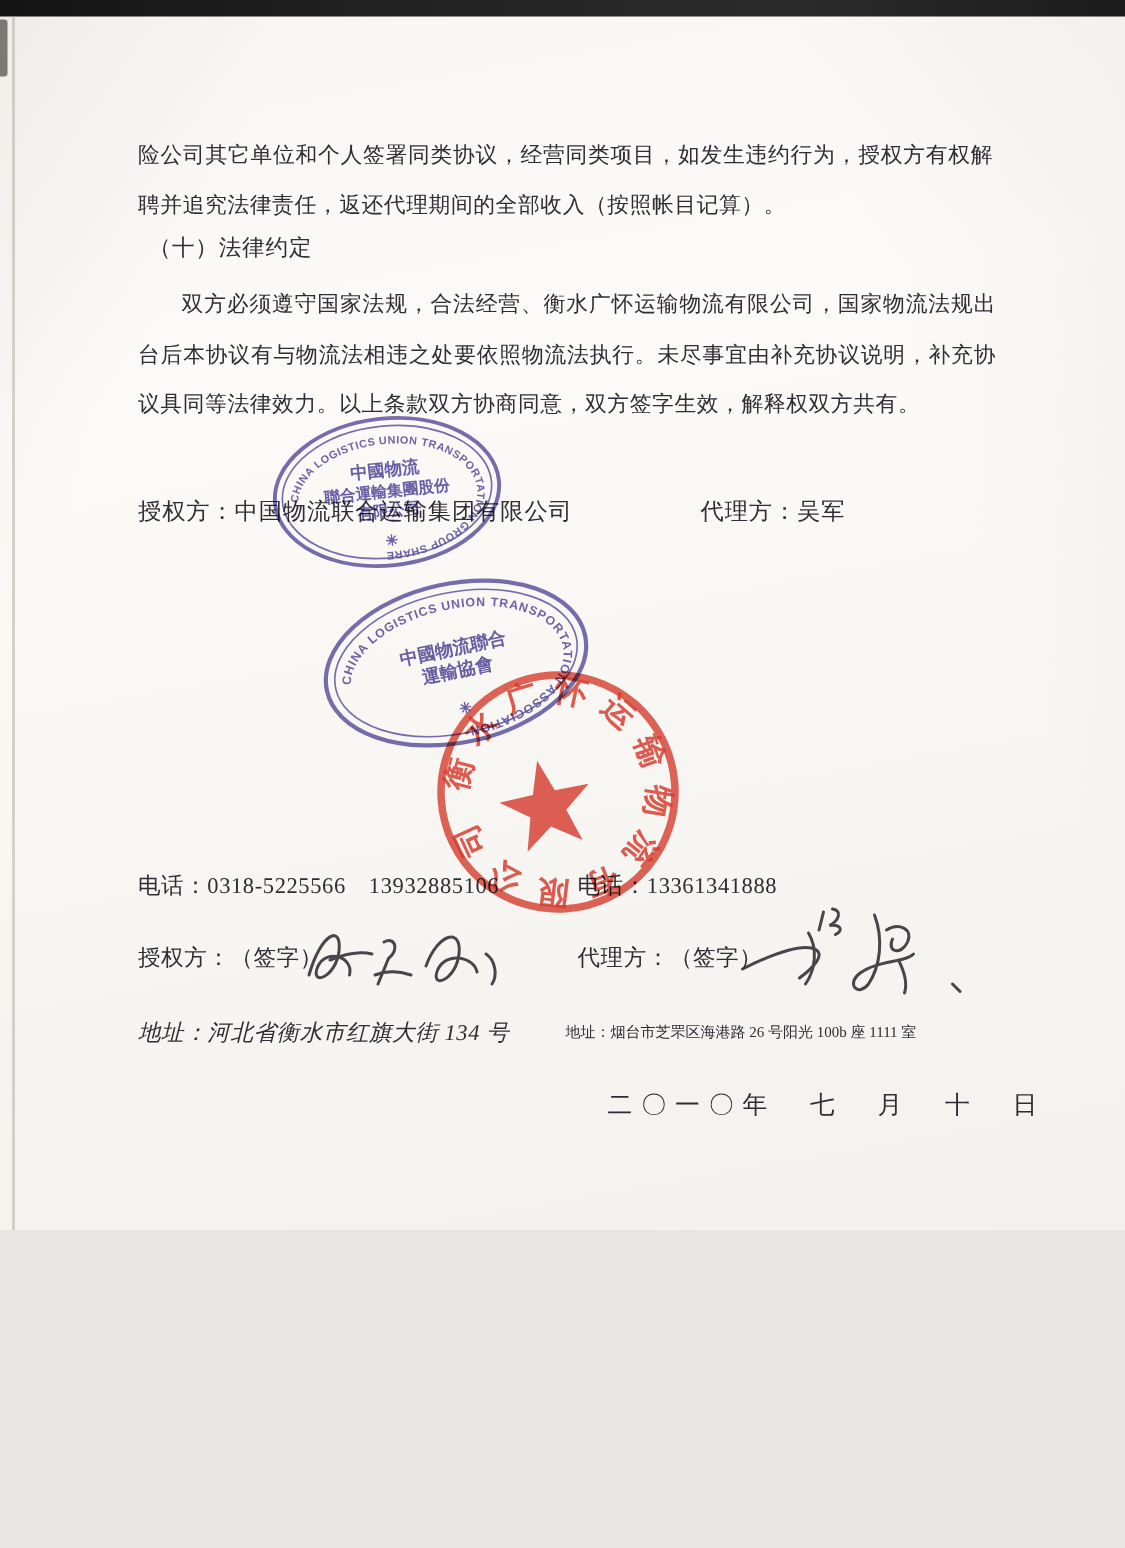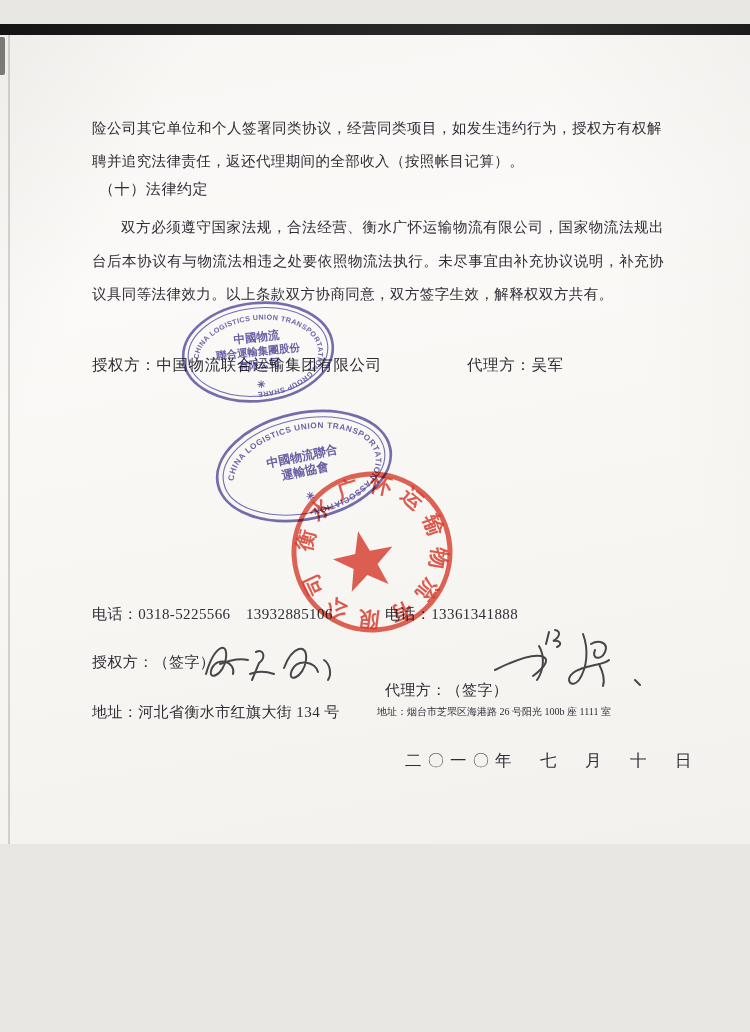--- a/index.html
+++ b/index.html
@@ -11,21 +11,20 @@
   .scan-page {
     position: relative;
     width: 750px;
     height: 820px;
     overflow: hidden;
     background:
       linear-gradient(115deg, rgba(222,220,216,0.35) 0%, rgba(255,255,255,0) 18%),
       linear-gradient(250deg, rgba(226,224,220,0.30) 0%, rgba(255,255,255,0) 22%),
       linear-gradient(170deg, #f7f6f3 0%, #fbfaf8 30%, #f7f6f2 62%, #f2f1ed 100%);
     color: #2e2d35;
-    margin-top: 24px;
   }
   .scan-top-edge {
     position: absolute; top: 0; left: 0; width: 100%; height: 11px;
     background: linear-gradient(to right, #141414 0%, #222 35%, #2b2b2b 70%, #1c1c1c 100%);
   }
   .scan-left-edge {
     position: absolute; top: 11px; left: 8px; width: 2px; height: 1021px;
     background: rgba(180,177,170,0.55);
   }
   .scan-corner-mark {
@@ -75,23 +74,23 @@
 
   <div class="txt label-line" style="left:92px; top:331px;">授权方：中国物流联合运输集团有限公司</div>
   <div class="txt label-line" style="left:467px; top:331px;">代理方：吴军</div>
 
 
 
   <div class="txt small-line" style="left:92px; top:581px;text-align:right;">电话：0318-5225566　13932885106</div>
   <div class="txt small-line" style="left:385px; top:581px;">电话：13361341888</div>
 
   <div class="txt small-line" style="left:92px; top:629px;">授权方：（签字）</div>
-  <div class="txt small-line" style="left:385px; top:657px;">代理方：（签字）</div>
+  <div class="txt small-line" style="left:385px; top:629px;">代理方：（签字）</div>
 
-  <div class="txt small-line" style="left:92px; top:679px;">地址：河北省衡水市红旗大街 134 号</div>
+  <div class="txt small-line" style="left:92px; top:679px;font-style:italic;">地址：河北省衡水市红旗大街 134 号</div>
   <div class="txt addr-right" style="left:377px; top:681px;">地址：烟台市芝罘区海港路 26 号阳光 100b 座 1111 室</div>
 
   <div class="txt date-line" style="left:405px; top:726px;">二〇一〇年　七　月　十　日</div>
 
   <div class="footer-line">第 3 页 共 3 页</div>
 
   <svg class="stamp stamp-oval-1" width="164" height="112" viewBox="0 0 164 112">
     <g fill="none" stroke="#5b50a3" opacity="0.82">
       <ellipse cx="82" cy="56" rx="75" ry="49" stroke-width="2.6"></ellipse>
       <ellipse cx="82" cy="56" rx="70" ry="44" stroke-width="1.1"></ellipse>

